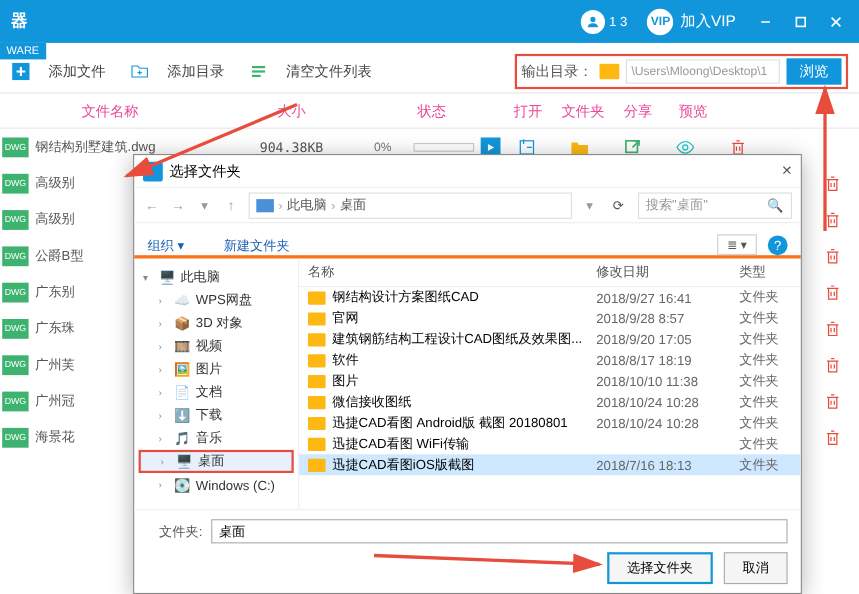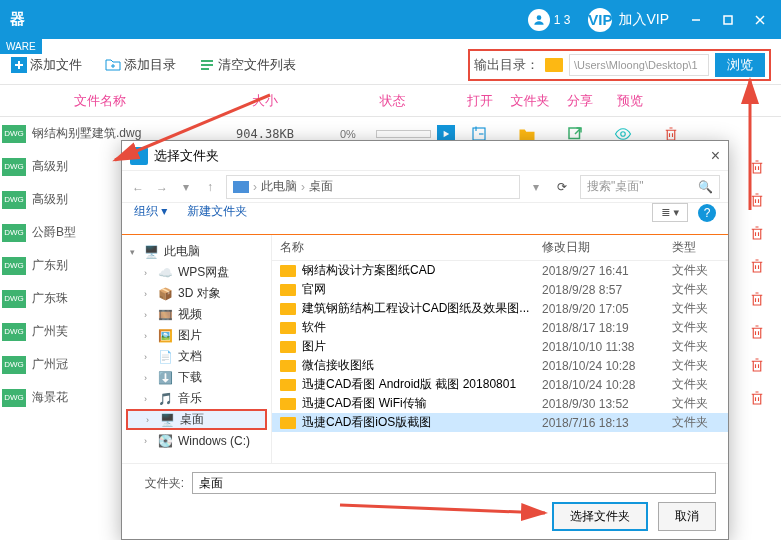--- a/index.html
+++ b/index.html
@@ -6,29 +6,29 @@
 body { width: 781px; height: 540px; background: #fff; overflow: hidden; position: relative; }
 
 
 .titlebar { height: 39px; background: #1296db; display: flex; align-items: center; justify-content: space-between; color: #fff; padding: 0 6px 0 10px; }
 .titlebar-left { font-size: 15px; font-weight: bold; }
 .titlebar-right { display: flex; align-items: center; gap: 2px; }
 .user-area { display: flex; align-items: center; background: transparent; border-radius: 14px; padding: 2px 6px; margin-right: 6px; }
 .avatar { width: 22px; height: 22px; border-radius: 50%; background: #fff; display: flex; align-items: center; justify-content: center; }
 .avatar svg { width: 14px; height: 14px; fill: #1296db; }
 .user-text { color: #fff; font-size: 12px; padding: 0 4px; }
-.vip-badge { width: 24px; height: 24px; border-radius: 50%; background: #fff; color: #1296db; font-size: 15px; font-weight: bold; display: flex; align-items: center; justify-content: center; margin-right: 4px; }
+.vip-badge { width: 24px; height: 24px; border-radius: 50%; background: #fff; color: #1296db; font-size: 11px; font-weight: bold; display: flex; align-items: center; justify-content: center; margin-right: 4px; }
 .vip-link { color: #fff; font-size: 14px; margin-right: 10px; }
 .win-btn { width: 30px; height: 28px; display: flex; align-items: center; justify-content: center; }
 .win-btn svg { stroke: #fff; fill: none; stroke-width: 1.5; }
 .ware-label { background: #1296db; color: #fff; font-size: 10px; padding: 2px 6px; position: absolute; left: 0; top: 39px; }
 
 
 .toolbar { height: 40px; display: flex; align-items: center; padding: 0 10px; border-bottom: 1px solid #e5e5e5; margin-top: 6px; }
-.tool-item { display: flex; align-items: flex-start; gap: 2px; margin-right: 22px; color: #444; font-size: 13px; }
+.tool-item { display: flex; align-items: flex-start; gap: 16px; margin-right: 22px; color: #444; font-size: 13px; }
 .tool-icon { width: 18px; height: 18px; display: flex; align-items: center; justify-content: center; }
 .output-area { margin-left: auto; display: flex; align-items: center; border: 2px solid #e74c3c; padding: 2px 4px; gap: 6px; }
 .output-label { font-size: 13px; color: #555; }
 .folder-mini { width: 18px; height: 14px; background: #fdb813; border-radius: 1px; }
 .output-path { width: 140px; height: 22px; border: 1px solid #ddd; font-size: 11px; color: #999; padding: 0 4px; display: flex; align-items: center; overflow: hidden; white-space: nowrap; }
 .browse-btn { background: #1296db; color: #fff; font-size: 13px; padding: 3px 12px; }
 
 
 .table-header { height: 32px; display: flex; align-items: center; border-bottom: 1px solid #e5e5e5; font-size: 13px; color: #ec4899; }
 .col-name { width: 200px; text-align: center; }
@@ -62,21 +62,21 @@
 .dlg-title { height: 30px; display: flex; align-items: center; padding: 0 8px; font-size: 13px; border-bottom: 1px solid #eee; }
 .dlg-title-icon { width: 18px; height: 18px; background: #1296db; margin-right: 6px; border-radius: 2px; }
 .dlg-close { margin-left: auto; font-size: 16px; color: #555; }
 .dlg-nav { height: 32px; display: flex; align-items: center; padding: 0 8px; gap: 8px; font-size: 12px; color: #555; border-bottom: 1px solid #eee; }
 .nav-arrow { width: 16px; height: 16px; display: flex; align-items: center; justify-content: center; color: #999; }
 .breadcrumb { flex: 1; height: 24px; border: 1px solid #ddd; display: flex; align-items: center; padding: 0 6px; gap: 4px; font-size: 12px; }
 .pc-icon { width: 16px; height: 12px; background: #4a90d9; display: inline-block; }
 .bc-sep { color: #aaa; }
 .refresh { width: 20px; text-align: center; }
 .search-box { width: 140px; height: 24px; border: 1px solid #ddd; display: flex; align-items: center; padding: 0 6px; color: #999; font-size: 12px; justify-content: space-between; }
-.dlg-toolbar { height: 32px; display: flex; align-items: flex-start; padding: 0 12px; gap: 20px; font-size: 12px; color: #1a5fb4; border-bottom: 1px solid #f97316; }
+.dlg-toolbar { height: 32px; display: flex; align-items: flex-end; padding: 0 12px; gap: 36px; font-size: 12px; color: #1a5fb4; border-bottom: 3px solid #f97316; }
 .dlg-toolbar-right { margin-left: auto; display: flex; gap: 10px; align-items: center; }
 .view-btn { border: 1px solid #ccc; padding: 2px 8px; font-size: 11px; display: flex; align-items: center; gap: 2px; color: #555; }
 .help-icon { width: 18px; height: 18px; border-radius: 50%; background: #1296db; color: #fff; font-size: 12px; display: flex; align-items: center; justify-content: center; }
 
 .dlg-body { flex: 1; display: flex; overflow: hidden; }
 .tree { width: 150px; border-right: 1px solid #eee; padding: 6px 4px; font-size: 12px; color: #333; overflow: hidden; }
 .tree-item { display: flex; align-items: center; gap: 4px; padding: 2px 4px; height: 21px; }
 .tree-item.l0 { padding-left: 4px; }
 .tree-item.l1 { padding-left: 18px; }
 .tree-item.selected { border: 2px solid #e74c3c; background: #e8f0fe; }
@@ -516,21 +516,20 @@
           </div>
           <div class="list-row">
             <span class="li-icon"></span>
             <span class="li-name">迅捷CAD看图 Android版 截图 20180801</span>
             <span class="li-date">2018/10/24 10:28</span>
             <span class="li-type">文件夹</span>
           </div>
           <div class="list-row">
             <span class="li-icon"></span>
             <span class="li-name">迅捷CAD看图 WiFi传输</span>
-            <span class="li-date">2018/9/30 13:52</span>
             <span class="li-type">文件夹</span>
           </div>
           <div class="list-row selected">
             <span class="li-icon"></span>
             <span class="li-name">迅捷CAD看图iOS版截图</span>
             <span class="li-date">2018/7/16 18:13</span>
             <span class="li-type">文件夹</span>
           </div>
         </div>
     </div>

